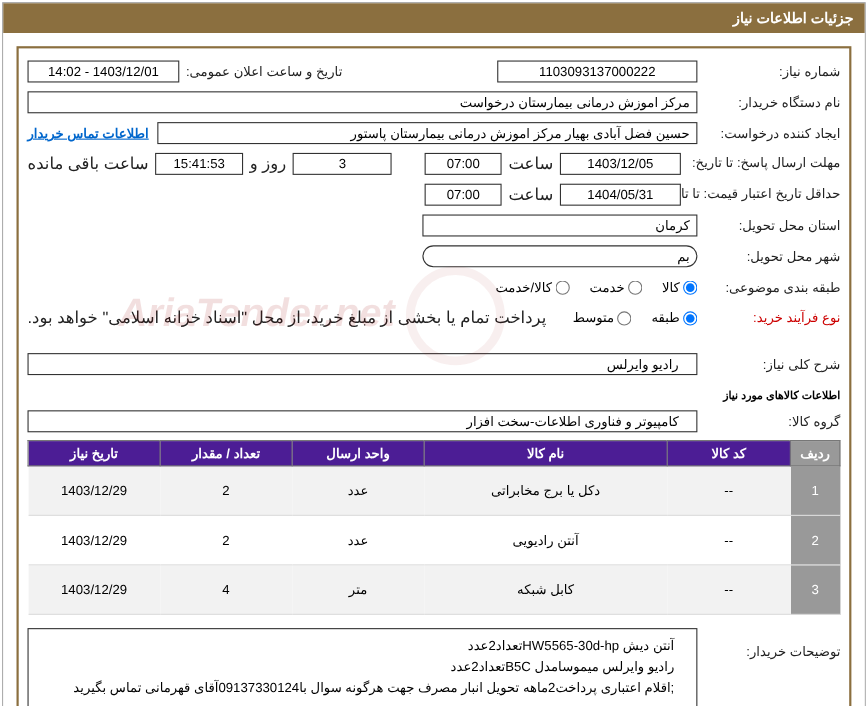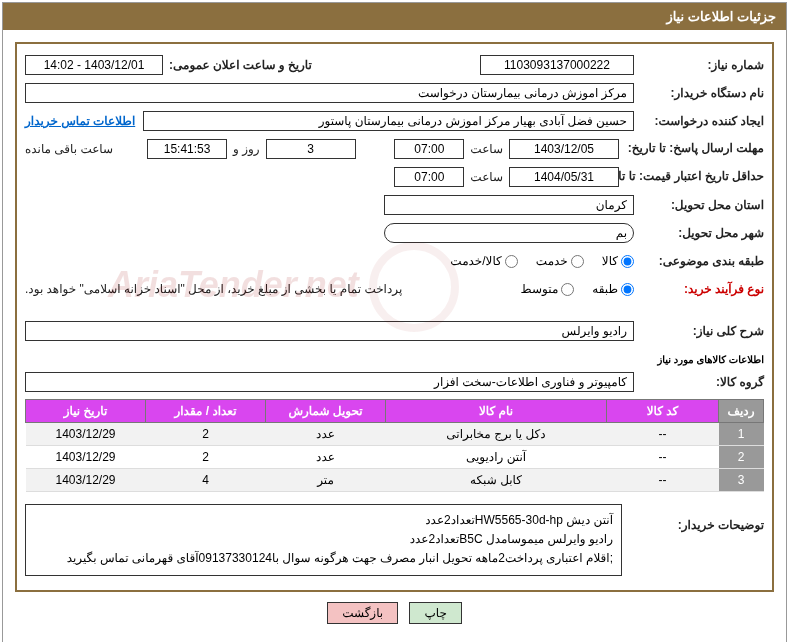--- a/index.html
+++ b/index.html
@@ -2,65 +2,65 @@
 <html dir="rtl" lang="fa"><head>
 <meta charset="utf-8">
 <style>
 * { margin: 0; padding: 0; box-sizing: border-box; }
 body { font-family: Tahoma, Arial, sans-serif; font-size: 12px; direction: rtl; background: #fff; width: 789px; }
 .outer-border { border: 1px solid #999; margin: 2px; }
 .header-bar { background: #8b6f3f; color: #fff; padding: 6px 10px; font-weight: bold; font-size: 13px; }
 .content { background: #fff; padding: 8px 12px; }
 .inner-panel { border: 2px solid #8b6f3f; padding: 10px 8px 8px 8px; margin-top: 4px; }
 .row { display: flex; align-items: center; margin-bottom: 6px; min-height: 22px; }
-.label { font-weight: bold; color: #222; white-space: nowrap; padding-left: 6px; }
+.label { font-weight: normal; color: #222; white-space: nowrap; padding-left: 6px; }
 .label.red { color: #c00; }
 .field { border: 1px solid #333; background: #fff; padding: 2px 6px; min-height: 20px; display: inline-flex; align-items: center; white-space: nowrap; }
 .spacer { flex: 1; }
 .link-blue { color: #0066cc; text-decoration: underline; font-weight: bold; }
 .radio-group { display: flex; align-items: center; gap: 4px; }
 .radio-group label { margin-left: 14px; display: inline-flex; align-items: center; gap: 3px; }
 .section-title { font-weight: bold; font-size: 10px; margin: 12px 0 6px 0; }
-.full-width-field { border: 1px solid #333; padding: 2px 6px; min-height: 20px; flex: 1; }
+.full-width-field { border: 1px solid #333; padding: 2px 16px; min-height: 20px; flex: 1; }
 table { width: 100%; border-collapse: collapse; margin-top: 4px; }
-th { background: #d946ef; color: #fff; font-weight: bold; padding: 4px 6px; border: 1px solid #777; font-size: 12px; text-align: center; }
-td { padding: 4px 6px; border-bottom: 1px solid #ddd; text-align: center; font-size: 12px; }
+th { background: #4c1d95; color: #fff; font-weight: bold; padding: 4px 6px; border: 1px solid #777; font-size: 12px; text-align: center; }
+td { padding: 15px 6px; border-bottom: 1px solid #ddd; text-align: center; font-size: 12px; }
 tr.odd td { background: #f2f2f2; }
 tr.even td { background: #fff; }
 .col-row { width: 45px; background: #999 !important; color: #fff; }
 .col-code { width: 112px; }
 .col-name { width: auto; }
 .col-unit { width: 120px; }
 .col-qty { width: 120px; }
 .col-date { width: 120px; }
-.desc-box { border: 1px solid #333; padding: 6px 8px; margin-top: 6px; margin-right: 12px; line-height: 1.6; text-align: right; }
+.desc-box { border: 1px solid #333; padding: 6px 20px; margin-top: 6px; margin-right: 0; line-height: 1.6; text-align: right; }
 .buttons { text-align: center; padding: 10px 0; }
 .btn { border: 1px solid #333; padding: 3px 14px; margin: 0 4px; cursor: pointer; font-family: inherit; font-size: 12px; }
 .btn-print { background: #cfe8cf; }
 .btn-back { background: #f4c2c2; }
 .watermark { position: absolute; top: 240px; left: 108px; opacity: 0.12; pointer-events: none; font-size: 36px; font-weight: bold; color: #900; z-index: 0; font-style: italic; }
 .watermark-circle { display: inline-block; width: 90px; height: 90px; border: 8px solid #900; border-radius: 50%; vertical-align: middle; position: relative; opacity: 0.5; }
-.middle-text { font-size: 12px; color: #222; }
+.middle-text { font-size: 15px; color: #222; }
 .small-gap { width: 8px; display: inline-block; }
 .lbl-w1 { width: 130px; display: inline-block; text-align: right; }
 .lbl-w2 { width: 145px; display: inline-block; text-align: right; }
 .wrapper { position: relative; }
 </style>
 </head>
 <body>
 
 <div class="wrapper">
 <div class="outer-border">
   <div class="header-bar">جزئیات اطلاعات نیاز</div>
   <div class="content">
     <div class="inner-panel">
 
       <div class="row">
         <span class="label lbl-w1">شماره نیاز:</span>
-        <span class="field" style="width:154px; justify-content:center;">1103093137000222</span>
+        <span class="field" style="width:182px; justify-content:center;">1103093137000222</span>
         <span class="spacer"></span>
         <span class="label">تاریخ و ساعت اعلان عمومی:</span>
         <span class="field" style="width:138px; justify-content:center;">1403/12/01 - 14:02</span>
       </div>
 
       <div class="row">
         <span class="label lbl-w1">نام دستگاه خریدار:</span>
         <span class="field" style="flex:1;">مرکز اموزش درمانی بیمارستان درخواست</span>
       </div>
 
@@ -72,21 +72,21 @@
       </div>
 
       <div class="row">
         <span class="label lbl-w2" style="line-height:1.3;">مهلت ارسال پاسخ: تا تاریخ:</span>
         <span class="field" style="width:110px; justify-content:center;">1403/12/05</span>
         <span class="middle-text" style="padding:0 6px;">ساعت</span>
         <span class="field" style="width:70px; justify-content:center;">07:00</span>
         <span class="spacer"></span>
         <span class="field" style="width:90px; justify-content:center;">3</span>
         <span class="middle-text" style="padding:0 6px;">روز و</span>
-        <span class="field" style="width:80px; justify-content:center;margin-left:28px;">15:41:53</span>
+        <span class="field" style="width:80px; justify-content:center;">15:41:53</span>
         <span class="middle-text" style="padding-right:6px;">ساعت باقی مانده</span>
       </div>
 
       <div class="row">
         <span class="label lbl-w2" style="line-height:1.3;">حداقل تاریخ اعتبار قیمت: تا تاریخ:</span>
         <span class="field" style="width:110px; justify-content:center;">1404/05/31</span>
         <span class="middle-text" style="padding:0 6px;">ساعت</span>
         <span class="field" style="width:70px; justify-content:center;">07:00</span>
       </div>
 
@@ -147,21 +147,21 @@
         <span class="label lbl-w1">گروه کالا:</span>
         <span class="full-width-field">کامپیوتر و فناوری اطلاعات-سخت افزار</span>
       </div>
 
       <table>
         <thead>
           <tr>
             <th class="col-row">ردیف</th>
             <th class="col-code">کد کالا</th>
             <th class="col-name">نام کالا</th>
-            <th class="col-unit">تحویل شمارش</th>
+            <th class="col-unit">واحد ارسال</th>
             <th class="col-qty">تعداد / مقدار</th>
             <th class="col-date">تاریخ نیاز</th>
           </tr>
         </thead>
         <tbody id="tbody">
               <tr class="odd">
                 <td class="col-row">1</td>
                 <td>--</td>
                 <td>دکل یا برج مخابراتی</td>
                 <td>عدد</td>

